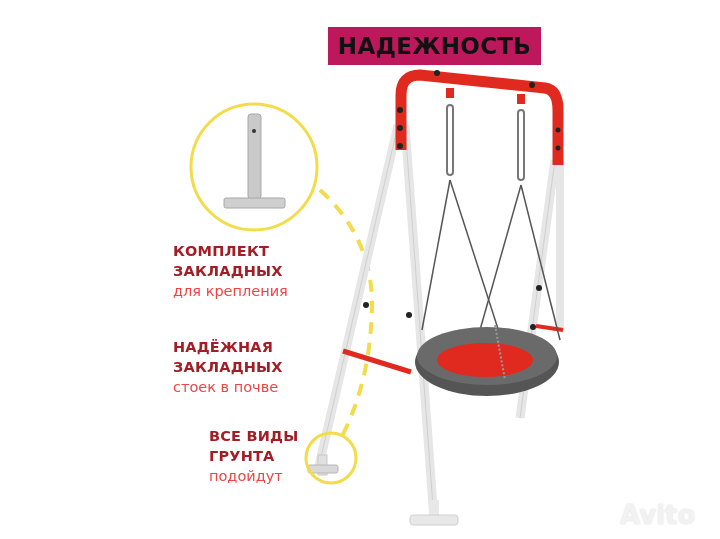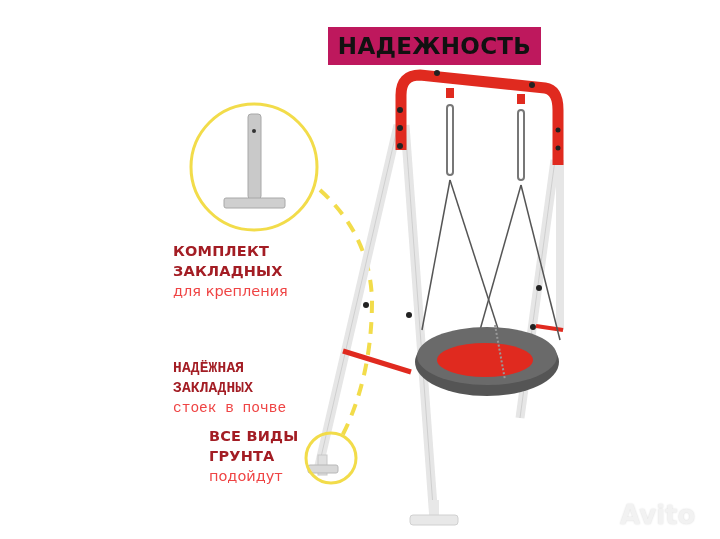--- a/index.html
+++ b/index.html
@@ -18,21 +18,21 @@
 <div class="title-banner">
   <span>НАДЕЖНОСТЬ</span>
 </div>
 
 <div class="block" style="top:241px;">
   <div class="h">КОМПЛЕКТ</div>
   <div class="h">ЗАКЛАДНЫХ</div>
   <div class="t">для крепления</div>
 </div>
 
-<div class="block" style="top:358px;font-family:Liberation Mono, monospace;">
+<div class="block" style="top:337px;">
   <div class="h">НАДЁЖНАЯ</div>
   <div class="h">ЗАКЛАДНЫХ</div>
   <div class="t">стоек в почве</div>
 </div>
 
 <div class="block" style="top:426px;margin-left:36px;">
   <div class="h">ВСЕ ВИДЫ</div>
   <div class="h">ГРУНТА</div>
   <div class="t">подойдут</div>
 </div>

